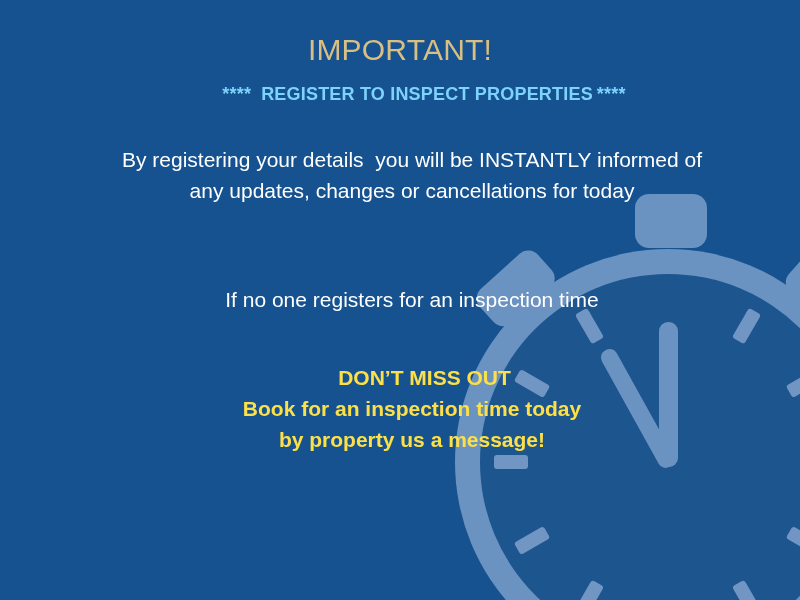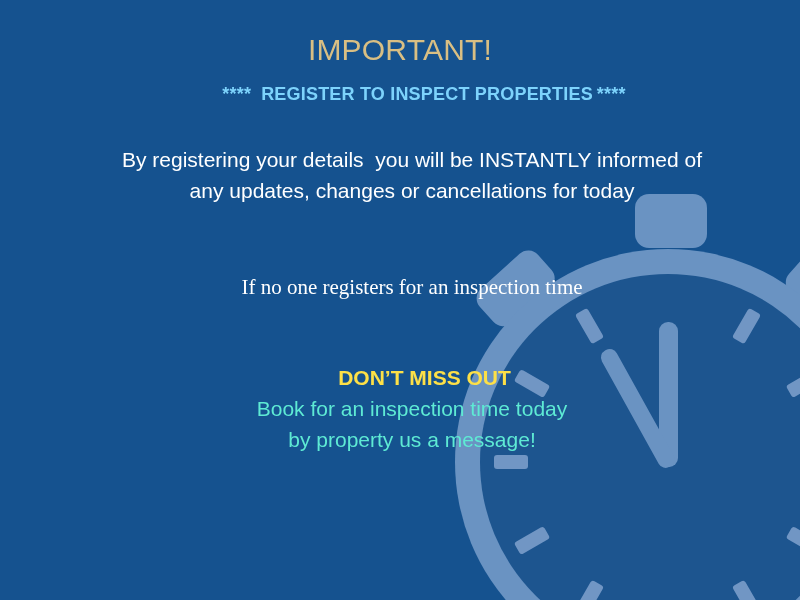--- a/index.html
+++ b/index.html
@@ -71,37 +71,37 @@
   }
   .para {
     color: #ffffff;
     font-size: 21px;
     line-height: 31px;
     font-weight: 400;
   }
   .para-line { display: block; white-space: pre; }
 
   #para-1 { top: 144px; }
-  #para-2 { top: 272px; font-family: Liberation Serif, serif; }
+  #para-2 { top: 284px; }
   #cta    { top: 362px; }
 
   .cta-line {
     display: block;
     white-space: pre;
     font-size: 21px;
     line-height: 31px;
   }
   .cta-plain {
     color: #fde047;
     font-weight: 700;
     margin-left: 25px;
   }
   .cta-gold {
-    color: #5eead4;
-    font-weight: normal;
+    color: #fde047;
+    font-weight: bold;
   }
 </style>
 </head>
 <body>
 
 <div id="slide">
 
   <svg id="clock-art" viewBox="0 0 800 600" aria-hidden="true">
     <defs>
       <clipPath id="slide-clip">

